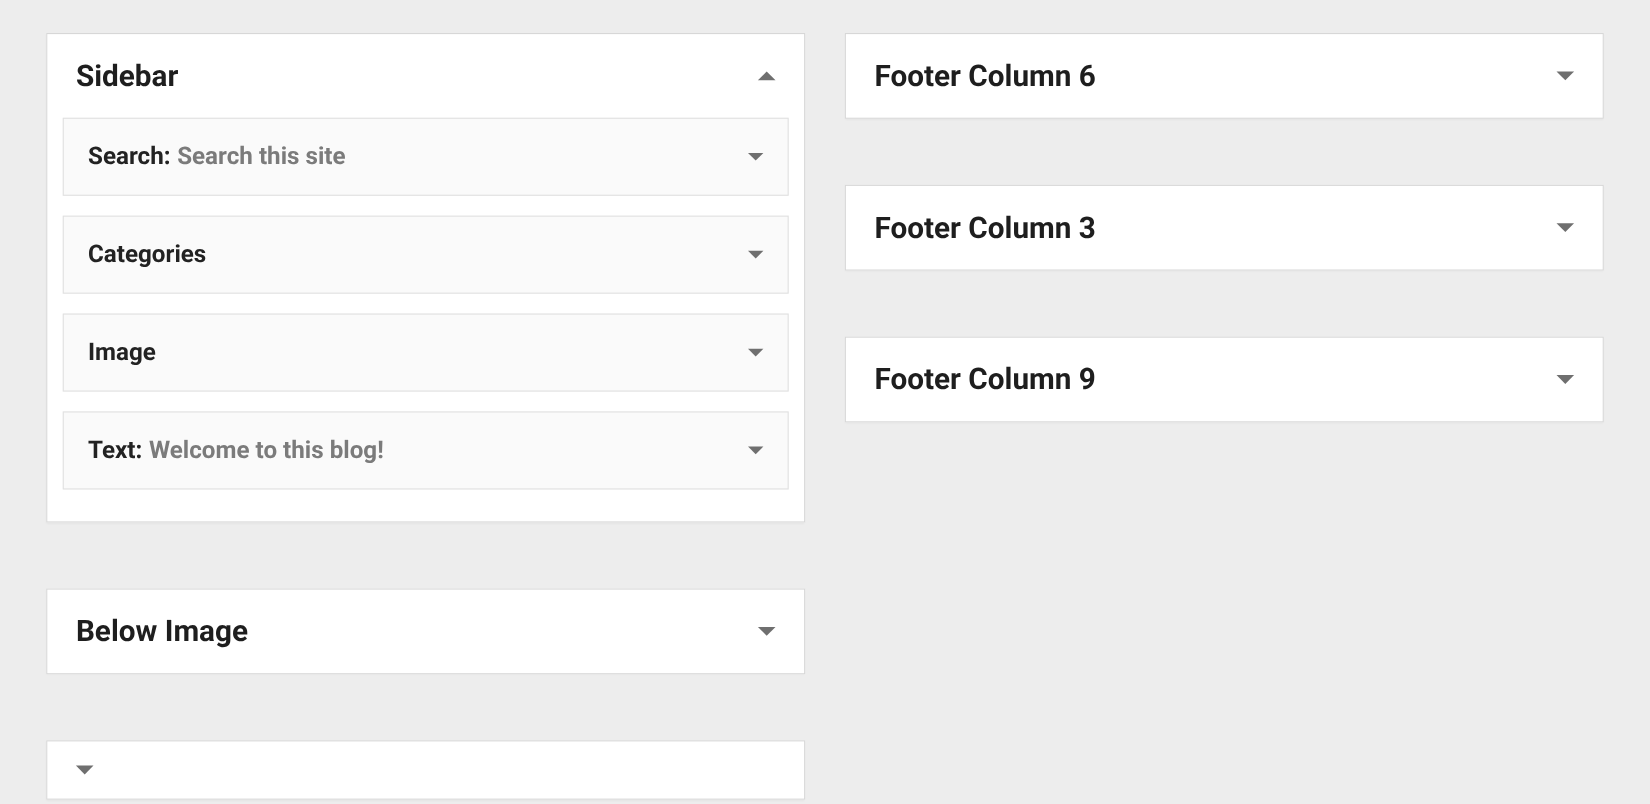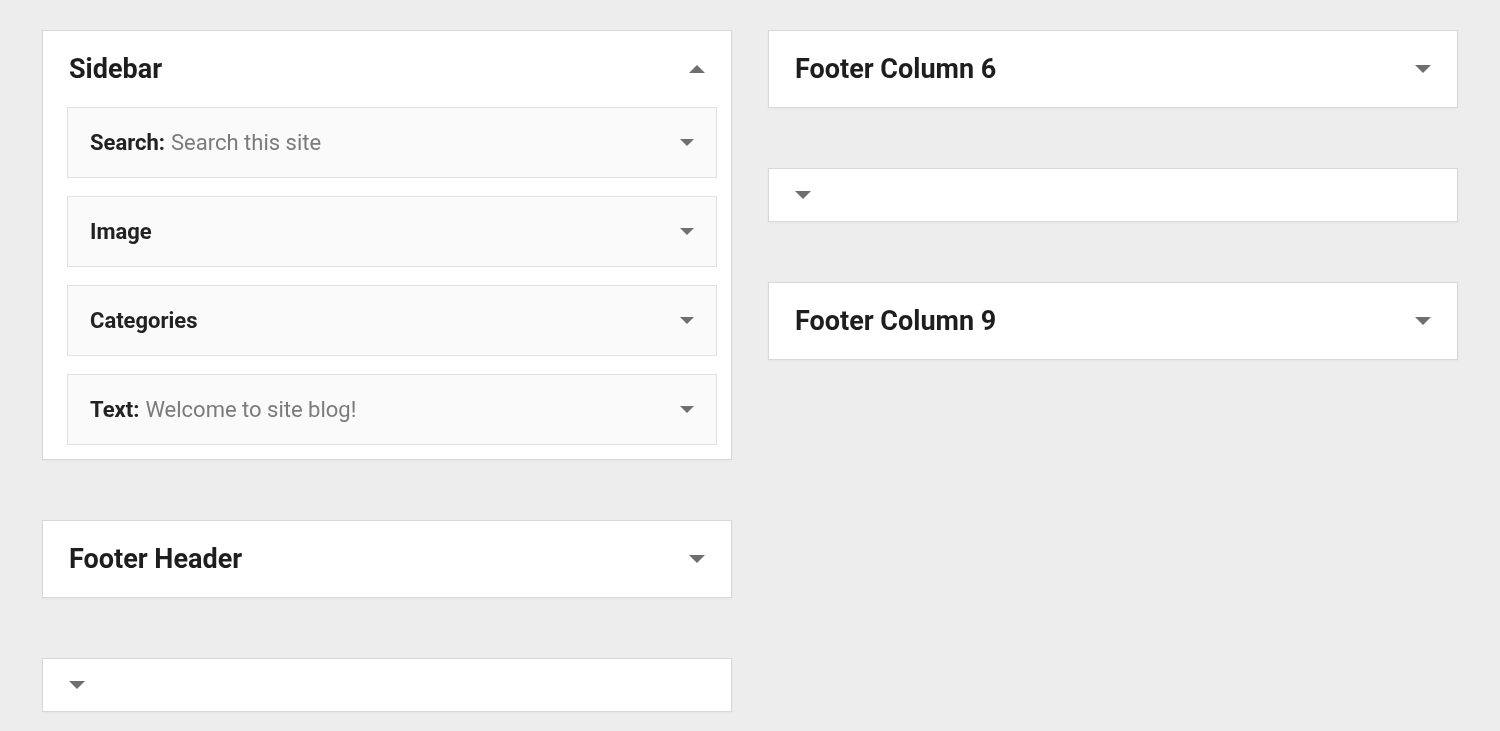--- a/index.html
+++ b/index.html
@@ -32,44 +32,44 @@
     justify-content: space-between;
     padding: 22px 26px;
     cursor: pointer;
   }
   .panel-title {
     font-size: 27px;
     font-weight: 700;
     color: #1e1e1e;
   }
   .panel-body {
-    padding: 0 14px 14px 24px;
+    padding: 0 14px 14px 14px;
   }
   .widget {
     background: #fafafa;
     border: 1px solid #e0e0e0;
     margin-bottom: 18px;
     display: flex;
     align-items: center;
     justify-content: space-between;
     padding: 22px 22px;
     cursor: pointer;
   }
-  .widget:last-child { margin-bottom: 0; justify-content: space-between; }
+  .widget:last-child { margin-bottom: 15px; justify-content: space-between; }
   .widget-label {
     font-size: 22px;
     font-weight: 700;
     color: #222;
     display: inline-flex;
     align-items: baseline;
     gap: 0;
   }
   .widget-label .colon { color: #222; font-weight:700; }
   .widget-desc {
-    font-weight: 400;
+    font-weight: 700;
     color: #7b7b7b;
     margin-left: 6px;
   }
   .caret {
     width: 0; height: 0;
     border-left: 8px solid transparent;
     border-right: 8px solid transparent;
     border-top: 8px solid #6f6f6f;
   }
   .caret.up {
@@ -100,47 +100,47 @@
           <span class="widget-label">
             <span>Search</span>
               <span class="colon">:</span>
             <span class="widget-desc">Search this site</span>
           </span>
           <span class="caret"></span>
         </div>
 
         <div class="widget">
           <span class="widget-label">
-            <span>Image</span>
+            <span>Categories</span>
           </span>
           <span class="caret"></span>
         </div>
 
         <div class="widget">
           <span class="widget-label">
-            <span>Categories</span>
+            <span>Image</span>
           </span>
           <span class="caret"></span>
         </div>
 
         <div class="widget">
           <span class="widget-label">
             <span>Text</span>
               <span class="colon">:</span>
-            <span class="widget-desc">Welcome to site blog!</span>
+            <span class="widget-desc">Welcome to this blog!</span>
           </span>
           <span class="caret"></span>
         </div>
 
       </div>
     </div>
 
     <div class="panel">
       <div class="panel-header">
-        <span class="panel-title">Footer Header</span>
+        <span class="panel-title">Below Image</span>
         <span class="caret"></span>
       </div>
     </div>
 
     <div class="panel">
       <div class="panel-header">
         <span class="caret"></span>
       </div>
     </div>
 
@@ -150,20 +150,21 @@
 
     <div class="panel">
       <div class="panel-header">
         <span class="panel-title">Footer Column 6</span>
         <span class="caret"></span>
       </div>
     </div>
 
     <div class="panel">
       <div class="panel-header">
+        <span class="panel-title">Footer Column 3</span>
         <span class="caret"></span>
       </div>
     </div>
 
     <div class="panel">
       <div class="panel-header">
         <span class="panel-title">Footer Column 9</span>
         <span class="caret"></span>
       </div>
     </div>

